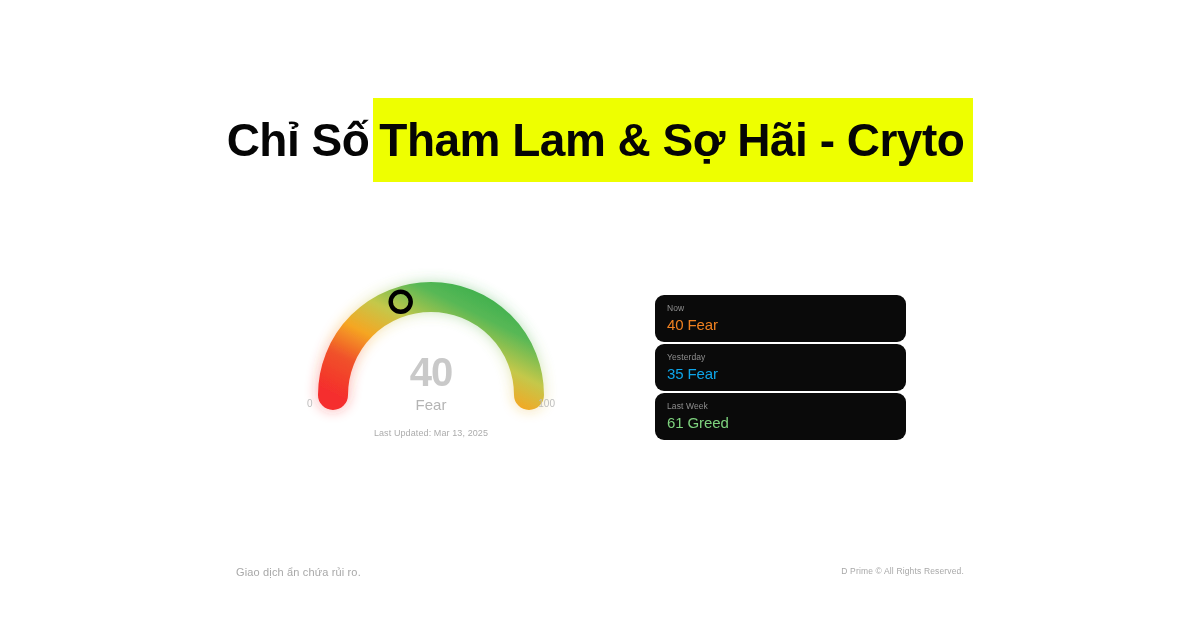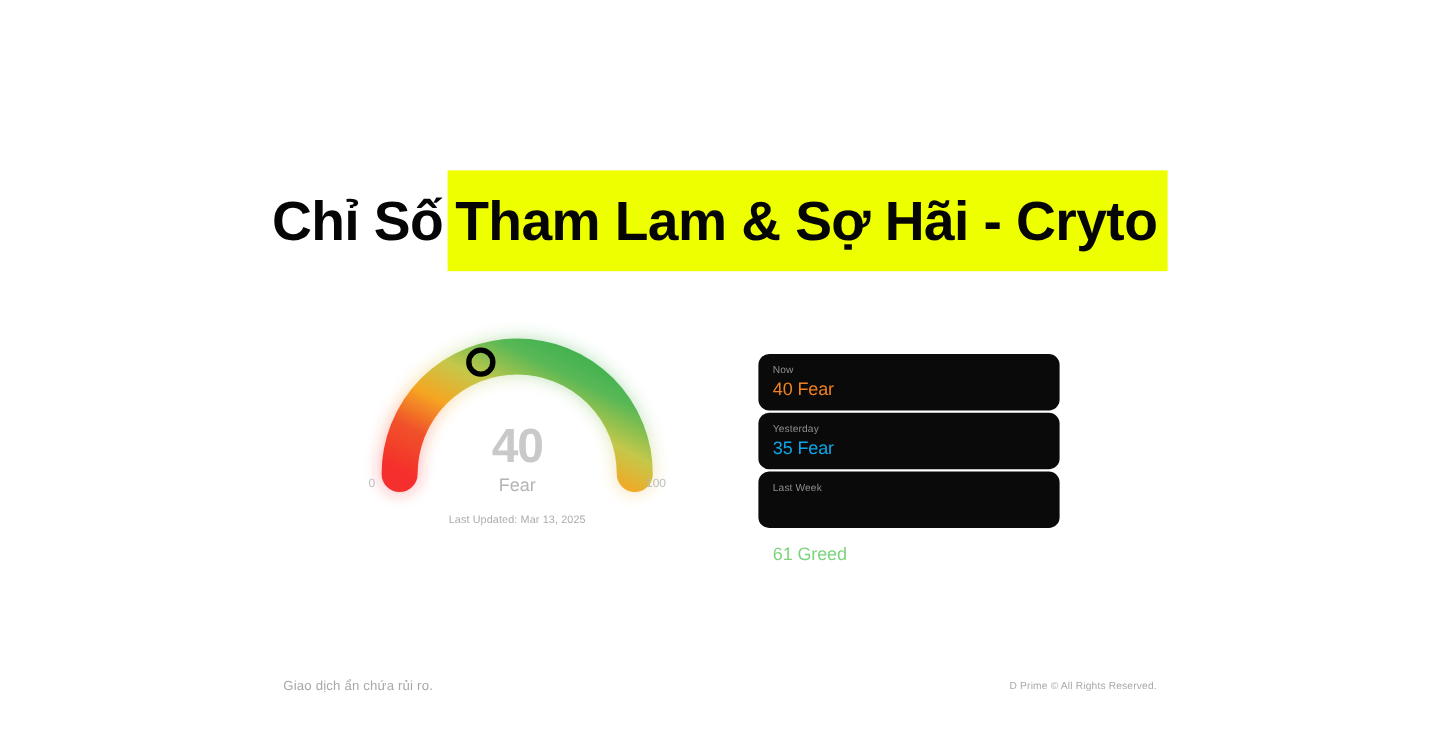--- a/index.html
+++ b/index.html
@@ -22,21 +22,20 @@
   
   .title-row {
     position: absolute;
     left: 0;
     top: 98px;
     width: 1200px;
     height: 84px;
     display: flex;
     align-items: center;
     justify-content: center;
-    margin-top: 44px;
   }
 
   .title-text {
     font-size: 46px;
     font-weight: 700;
     letter-spacing: -0.5px;
     color: #050505;
     line-height: 84px;
     white-space: nowrap;
     display: flex;
@@ -117,21 +116,21 @@
     width: 292px;
     text-align: center;
     font-size: 9px;
     color: #acacac;
     letter-spacing: 0.1px;
   }
 
   
   .cards {
     position: absolute;
-    left: 632px;
+    left: 655px;
     top: 295px;
     width: 251px;
     display: flex;
     flex-direction: column;
     gap: 2px;
   }
 
   .card {
     background: #0a0a0a;
     border-radius: 9px;
@@ -223,20 +222,20 @@
     <div class="card">
       <div class="card-label">Now</div>
       <div class="card-value" style="color: rgb(239, 128, 32);">40 Fear</div>
     </div>
     <div class="card">
       <div class="card-label">Yesterday</div>
       <div class="card-value" style="color: #0ea5e9;">35 Fear</div>
     </div>
     <div class="card">
       <div class="card-label">Last Week</div>
-      <div class="card-value" style="color: rgb(126, 211, 126); margin-top: 40px;">61 Greed</div>
+      <div class="card-value" style="color: rgb(126, 211, 126);">61 Greed</div>
     </div>
   </div>
 
   <div class="footer-left">Giao dịch ẩn chứa rủi ro.</div>
   <div class="footer-right">D Prime © All Rights Reserved.</div>
 
 </div>
 
 </body></html>

